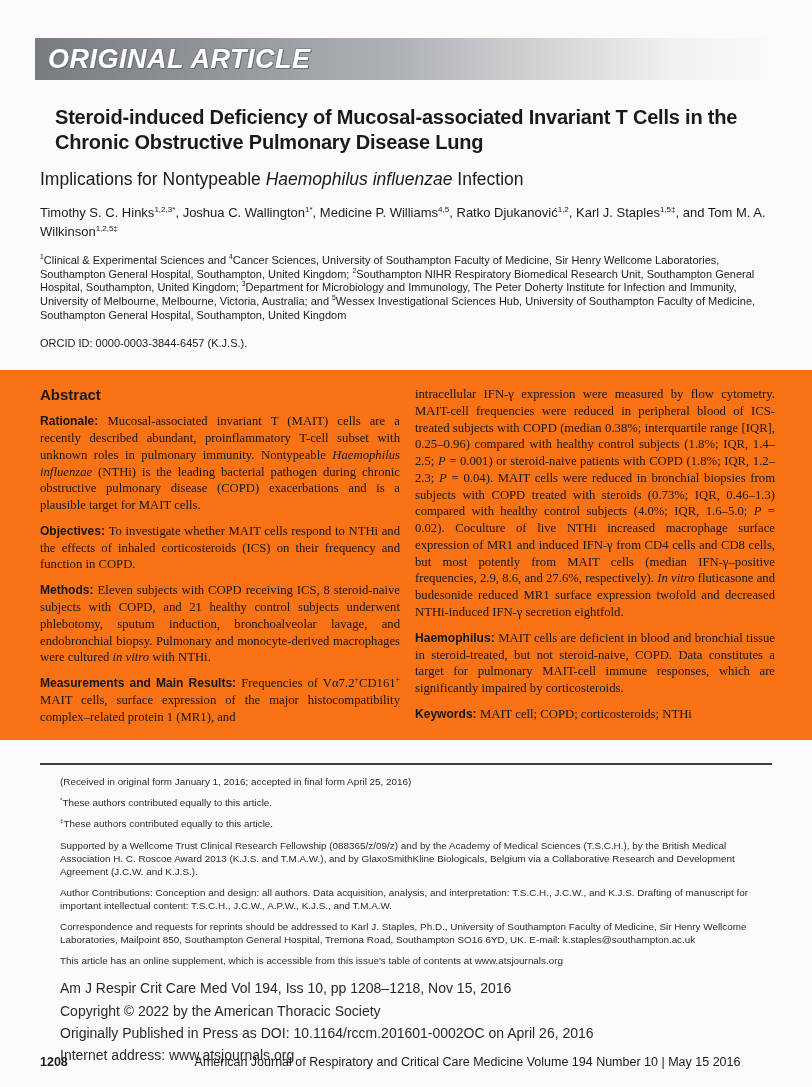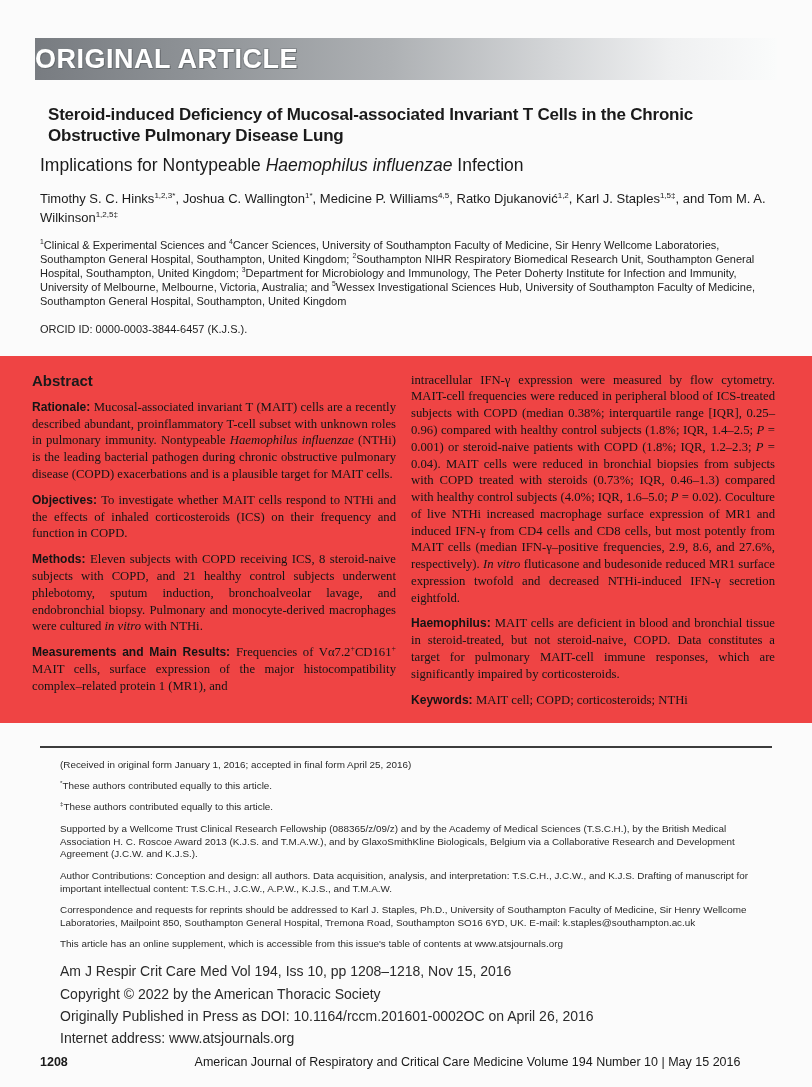--- a/index.html
+++ b/index.html
@@ -12,40 +12,40 @@
     color:#1a1a1a;
     overflow:hidden;
     box-shadow:0 0 4px rgba(0,0,0,.25);
   }
   
   .banner{
     margin:38px 35px 0 35px;
     height:42px;
     background:linear-gradient(90deg,#787c81 0%,#8f9397 22%,#aeb1b4 48%,#d4d6d8 70%,#eff0f1 86%,#fafbfb 100%);
     display:flex;align-items:center;
-    box-sizing:border-box;
+    padding-left:13px;box-sizing:border-box;font-style:italic;
   }
   .banner-label{
     color:#ffffff;
     font-size:27px;font-weight:bold;letter-spacing:.5px;
     text-shadow:1px 1px 0 rgba(100,104,108,.9),-1px -1px 0 rgba(130,134,138,.55),1px -1px 0 rgba(115,119,123,.5),-1px 1px 0 rgba(115,119,123,.5);
   }
   
   .head-block{margin:25px 37px 0 40px;}
-  .title{font-size:17px;font-weight:bold;line-height:1.23;letter-spacing:-.2px;margin:8px;}
+  .title{font-size:20px;font-weight:bold;line-height:1.23;letter-spacing:-.2px;margin:15px;}
   .subtitle{font-size:17.5px;line-height:1.25;margin:5px 0 0 0;font-weight:normal;}
   .authors{font-size:13px;line-height:1.45;margin-top:13px;}
   sup{font-size:62%;vertical-align:super;line-height:0;}
   .affiliations{font-size:11px;line-height:1.26;margin-top:12px;color:#222;}
   .orcid{font-size:11px;margin-top:14px;color:#222;}
   
   .abstract-panel{
     margin-top:21px;
-    background:#ef4444;
-    padding:16px 37px 14px 32px;
+    background:#f97316;
+    padding:16px 37px 14px 40px;
   }
   .abstract-grid{display:grid;grid-template-columns:1fr 1fr;column-gap:15px;}
   .abs-heading{font-size:15px;font-weight:bold;margin:0 0 10px 0;font-family:"Liberation Sans",sans-serif;}
   .abstract-grid p{
     font-family:"Liberation Serif",serif;
     font-size:12.7px;line-height:1.32;
     text-align:justify;
     margin:0 0 9px 0;color:#141414;
   }
   .abstract-grid p:last-child{margin-bottom:0;}

